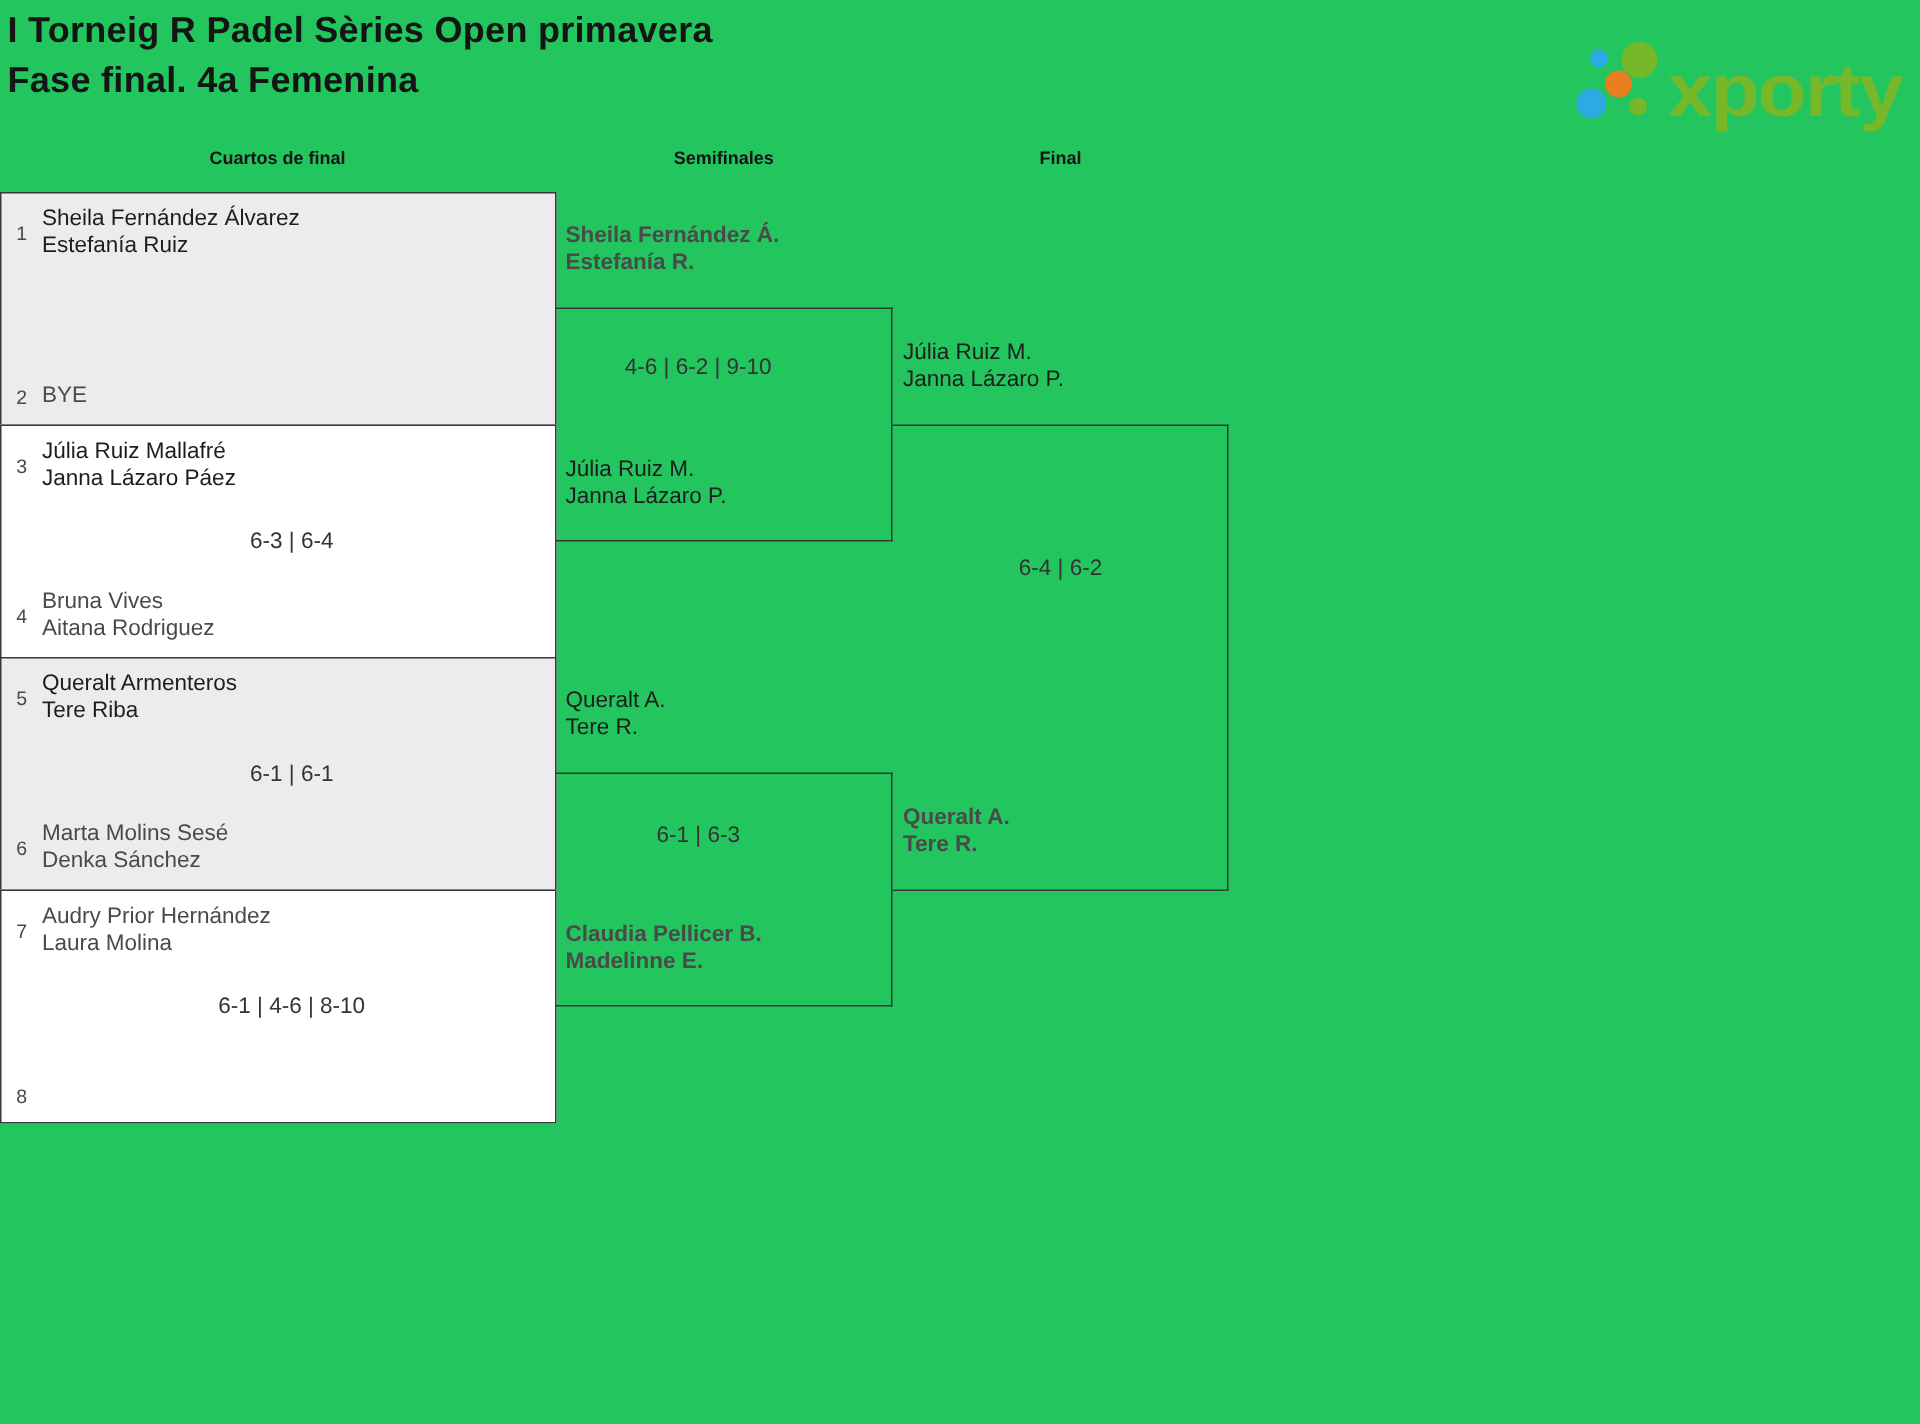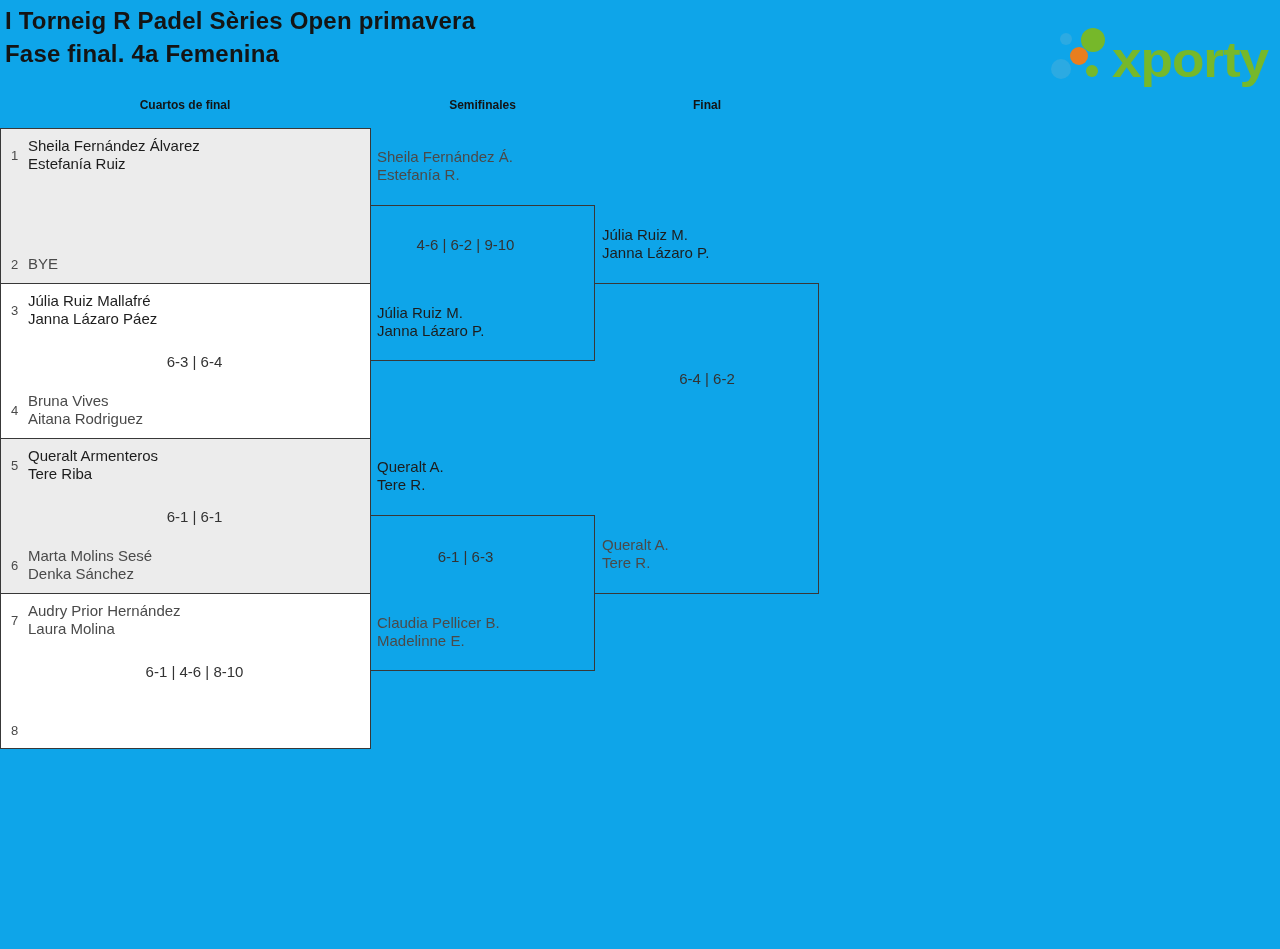--- a/index.html
+++ b/index.html
@@ -1,20 +1,20 @@
 <!DOCTYPE html>
 <html><head>
 <meta charset="utf-8">
 <style>
   html, body { margin: 0; padding: 0; background: #ffffff; }
   .page {
     position: relative;
     width: 1280px;
     height: 949px;
-    background: #0ea5e9;
+    background: #22c55e;
     font-family: "Liberation Sans", sans-serif;
     color: #1d1d1d;
     overflow: hidden;
   }
 
   
   .title {
     position: absolute;
     left: 5px;
     top: 4px;
@@ -110,21 +110,21 @@
   .sf-box.sf1 { top: 205px; }
   .sf-box.sf2 { top: 515px; }
   .final-box { left: 595px; top: 283px; width: 224px; height: 311px; }
 
   
   .bracket-label {
     position: absolute;
     font-size: 15px;
     line-height: 18px;
     color: #4a4a4a;
-    font-weight: 400;
+    font-weight: 700;
     white-space: nowrap;
   }
 
   
   .float-score { position: absolute; text-align: center; font-size: 15px; color: #333333; }
   .fs-sf    { left: 370px; width: 191px; }
   .fs-final { left: 595px; width: 224px; }
 </style>
 </head>
 <body>

